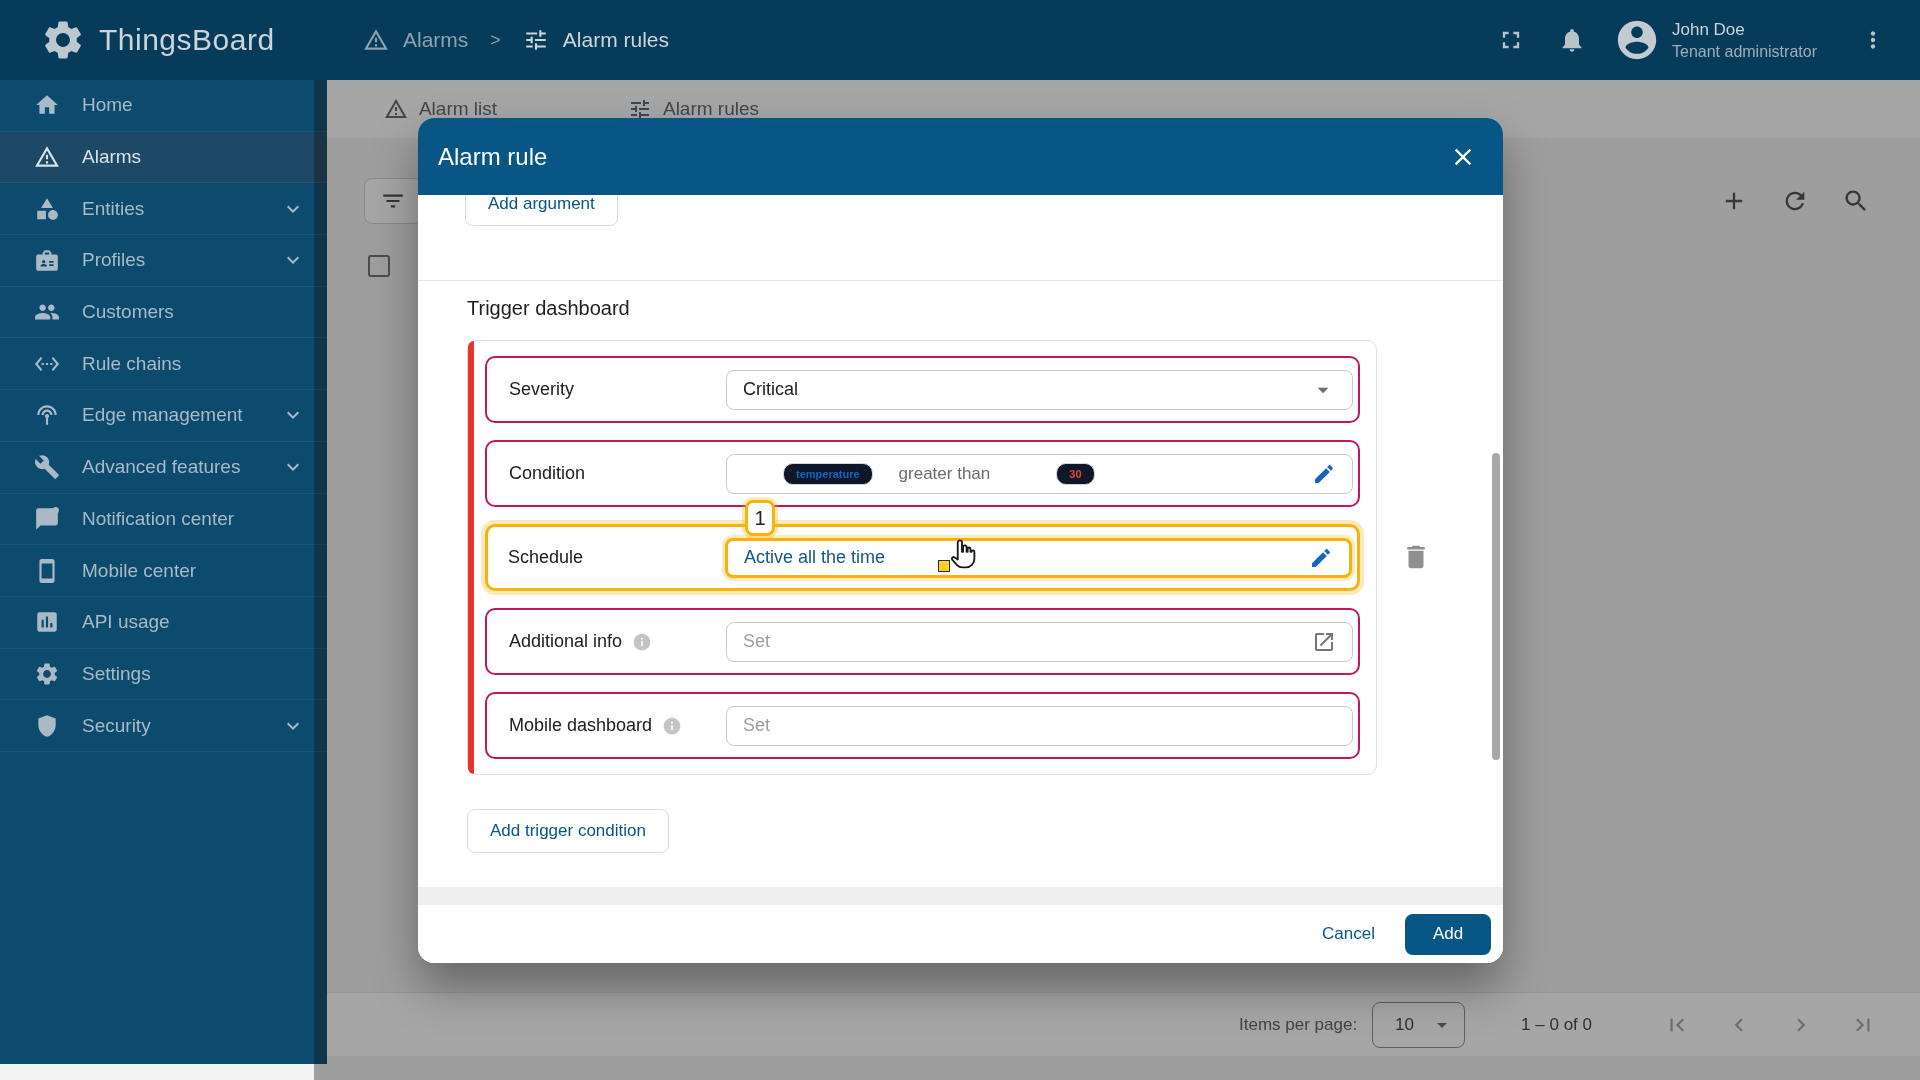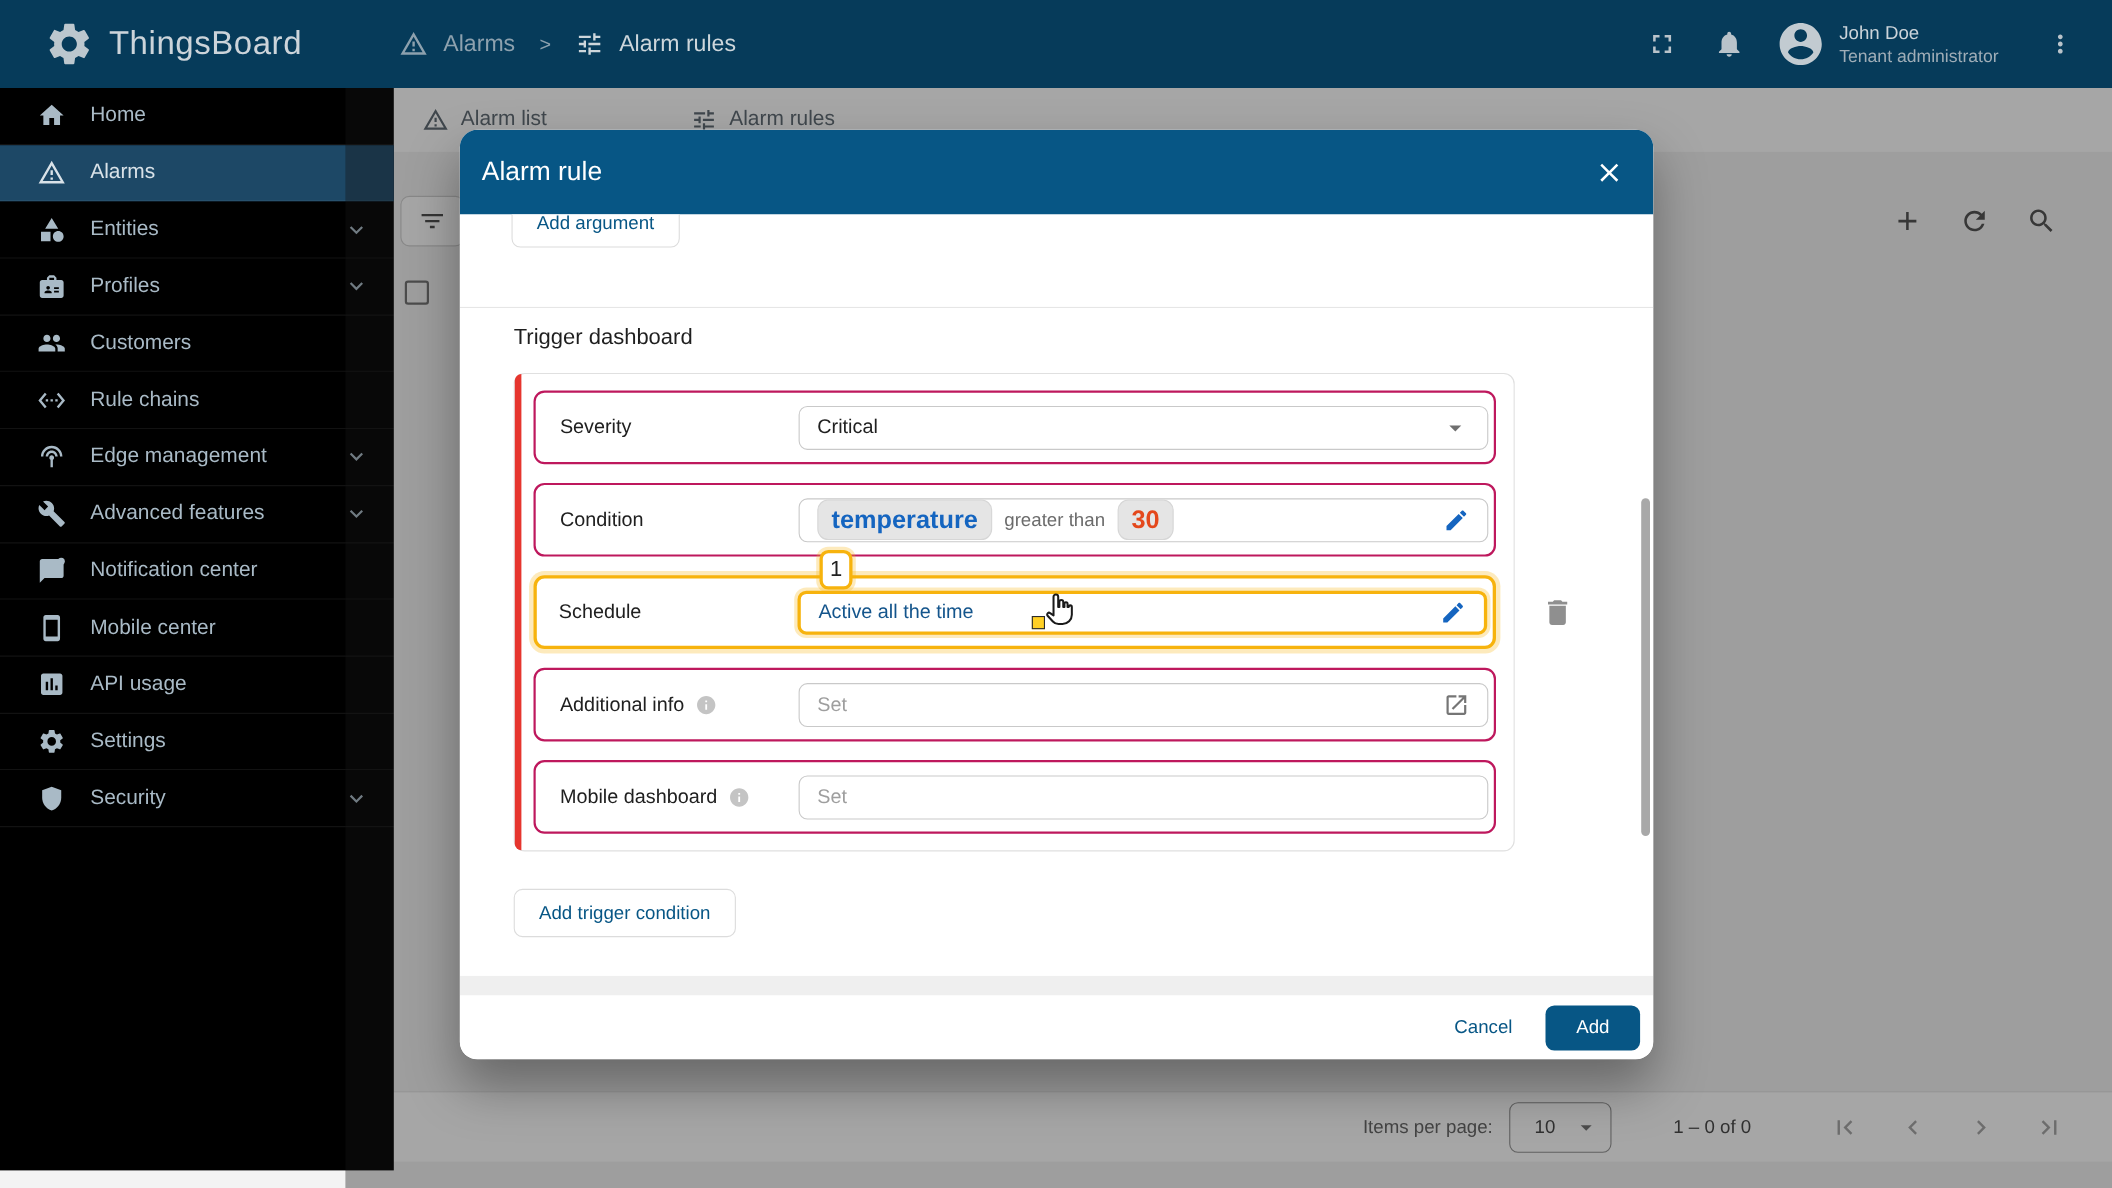--- a/index.html
+++ b/index.html
@@ -22,21 +22,21 @@
   .tb-btn { width:28px; height:28px; color:#b9c3ca; cursor:pointer; }
   .tb-fs { margin-right:33px; }
   .tb-bell { margin-right:28px; }
   .tb-avatar { width:46px; height:46px; color:#c2cbd1; margin-right:12px; }
   .tb-user { margin-right:16px; width:172px; }
   .tb-user .name { font-size:17px; color:#ccd4da; line-height:23px; }
   .tb-user .role { font-size:16px; color:#9fadb7; line-height:21px; }
   .tb-dots { width:26px; height:26px; color:#b9c3ca; }
 
   
-  .sidebar { position:absolute; left:0; top:80px; width:358px; bottom:16px; background:#000000; z-index:4; }
+  .sidebar { position:absolute; left:0; top:80px; width:327px; bottom:16px; background:#0c4a6e; z-index:4; }
   .side-item { position:relative; height:51.7px; display:flex; align-items:center; padding-left:34px; gap:22px;
                color:#a9bac6; border-bottom:1px solid rgba(255,255,255,0.07); cursor:pointer; }
   .side-item .ic { width:26px; height:26px; flex:none; }
   .side-item .lbl { font-size:19px; font-weight:500; }
   .side-item.active { background:#1d4866; color:#d9e2e8; }
   .side-item .chev { position:absolute; right:22px; width:24px; height:24px; color:#a9bac6; }
 
   
   .content { position:absolute; left:314px; top:80px; right:0; bottom:0; background:#f3f3f3; z-index:1; }
   .tabbar { position:absolute; left:0; top:0; right:0; height:58px; background:#fff; display:flex; }
@@ -78,27 +78,27 @@
   .trigger-card { position:relative; margin:20px 0 0 49px; width:910px; border:1px solid #e0e0e0; border-radius:10px;
                   padding:15px 16px 15px 17px; }
   .trigger-card::before { content:""; position:absolute; left:0; top:0; bottom:0; width:6px; background:#e6352e;
                           border-radius:10px 0 0 10px; }
   .row { height:67px; border:2px solid #be185d; border-radius:10px; background:#fff; display:flex; align-items:center;
          padding:0 5px 0 22px; margin-bottom:17px; }
   .row:last-child { margin-bottom:0; }
   .row-label { width:217px; flex:none; font-size:18px; color:#202020; display:flex; align-items:center; gap:10px; }
   .row-label .info { width:20px; height:20px; color:#c4c4c4; }
   .field { flex:1; height:40px; border:1px solid #c9c9c9; border-radius:8px; display:flex; align-items:center;
-           padding:0 16px; background:#fff; cursor:pointer; }
+           padding:0 16px; background:#fff; cursor:pointer;gap:15px; }
   .field .text { font-size:18px; color:#212121; }
   .field .placeholder { font-size:18px; color:#9e9e9e; }
   .field .dd { width:26px; height:26px; color:#6f6f6f; margin-left:auto; }
   .field .pencil { width:24px; height:24px; color:#1565c0; margin-left:auto; }
   .field .opennew { width:24px; height:24px; color:#757575; margin-left:auto; }
-  .chip { border:1.5px solid #d6d6d6; border-radius:10px; padding:4px 12px; font-size:23px; font-weight:bold; background:#e5e5e5; }
+  .chip { border:1.5px solid #d6d6d6; border-radius:10px; padding:4px 12px; font-size:11px; font-weight:bold; background:#0f172a;margin-left:40px; }
   .chip.key { color:#1565c0; }
   .chip.val { color:#e4481c; }
   .op-text { font-size:17px; color:#6b6b6b; margin:0 11px; }
   .row.highlight { border:3px solid #f7b30d; box-shadow:0 0 0 4px rgba(247,179,13,0.28); padding-left:20px; }
   .row.highlight .field { border:3px solid #f7b30d; box-shadow:0 0 0 3px rgba(247,179,13,0.28); }
   .row.highlight .field .text { color:#14558c; font-weight:500; }
   .trash { position:absolute; left:983px; top:347px; width:30px; height:30px; color:#8f8f8f; cursor:pointer; }
   .add-trigger { margin:34px 0 0 49px; }
   .badge-1 { position:absolute; left:327px; top:305px; width:30px; height:36px; background:#fff; border:3px solid #f7b30d;
              border-radius:8px; box-shadow:0 0 0 3px rgba(247,179,13,0.28); display:flex; align-items:center;

